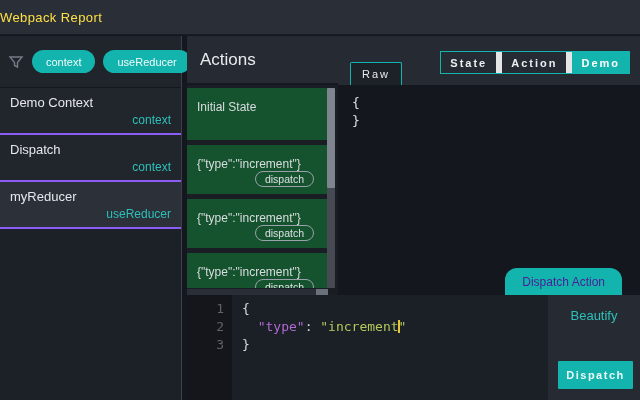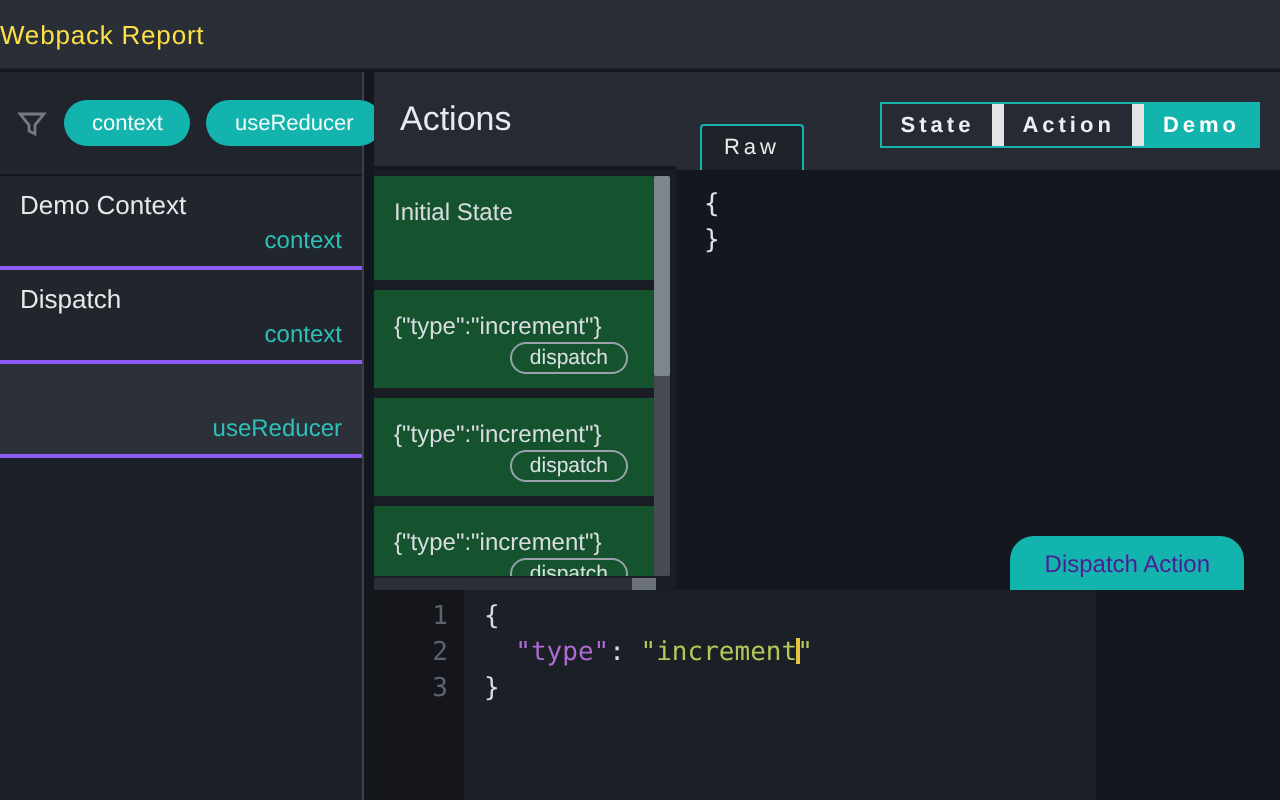--- a/index.html
+++ b/index.html
@@ -171,20 +171,21 @@
 
     <div class="ctx-item">
       <div class="ctx-label">Demo Context</div>
       <div class="ctx-tag">context</div>
     </div>
     <div class="ctx-item">
       <div class="ctx-label">Dispatch</div>
       <div class="ctx-tag">context</div>
     </div>
     <div class="ctx-item selected">
+      <div class="ctx-label">myReducer</div>
       <div class="ctx-tag">useReducer</div>
     </div>
   </aside>
 
   <section class="actions">
     <div class="actions-header">
       <span class="actions-title">Actions</span>
     </div>
     <div class="actions-list">
       <div class="action-row tall">
@@ -233,14 +234,18 @@
       <div>2</div>
       <div>3</div>
     </div>
     <div class="code-area">
       <div class="code-line">{</div>
       <div class="code-line"><span>  </span><span class="tok-key">"type"</span><span>: </span><span class="tok-str">"increment</span><span class="cursor-caret"></span><span class="tok-str">"</span></div>
       <div class="code-line">}</div>
     </div>
   </section>
 
+  <aside class="dispatch-panel">
+    <button class="beautify-link">Beautify</button>
+    <button class="dispatch-btn">Dispatch</button>
+  </aside>
 
 </div>
 
 </body></html>

